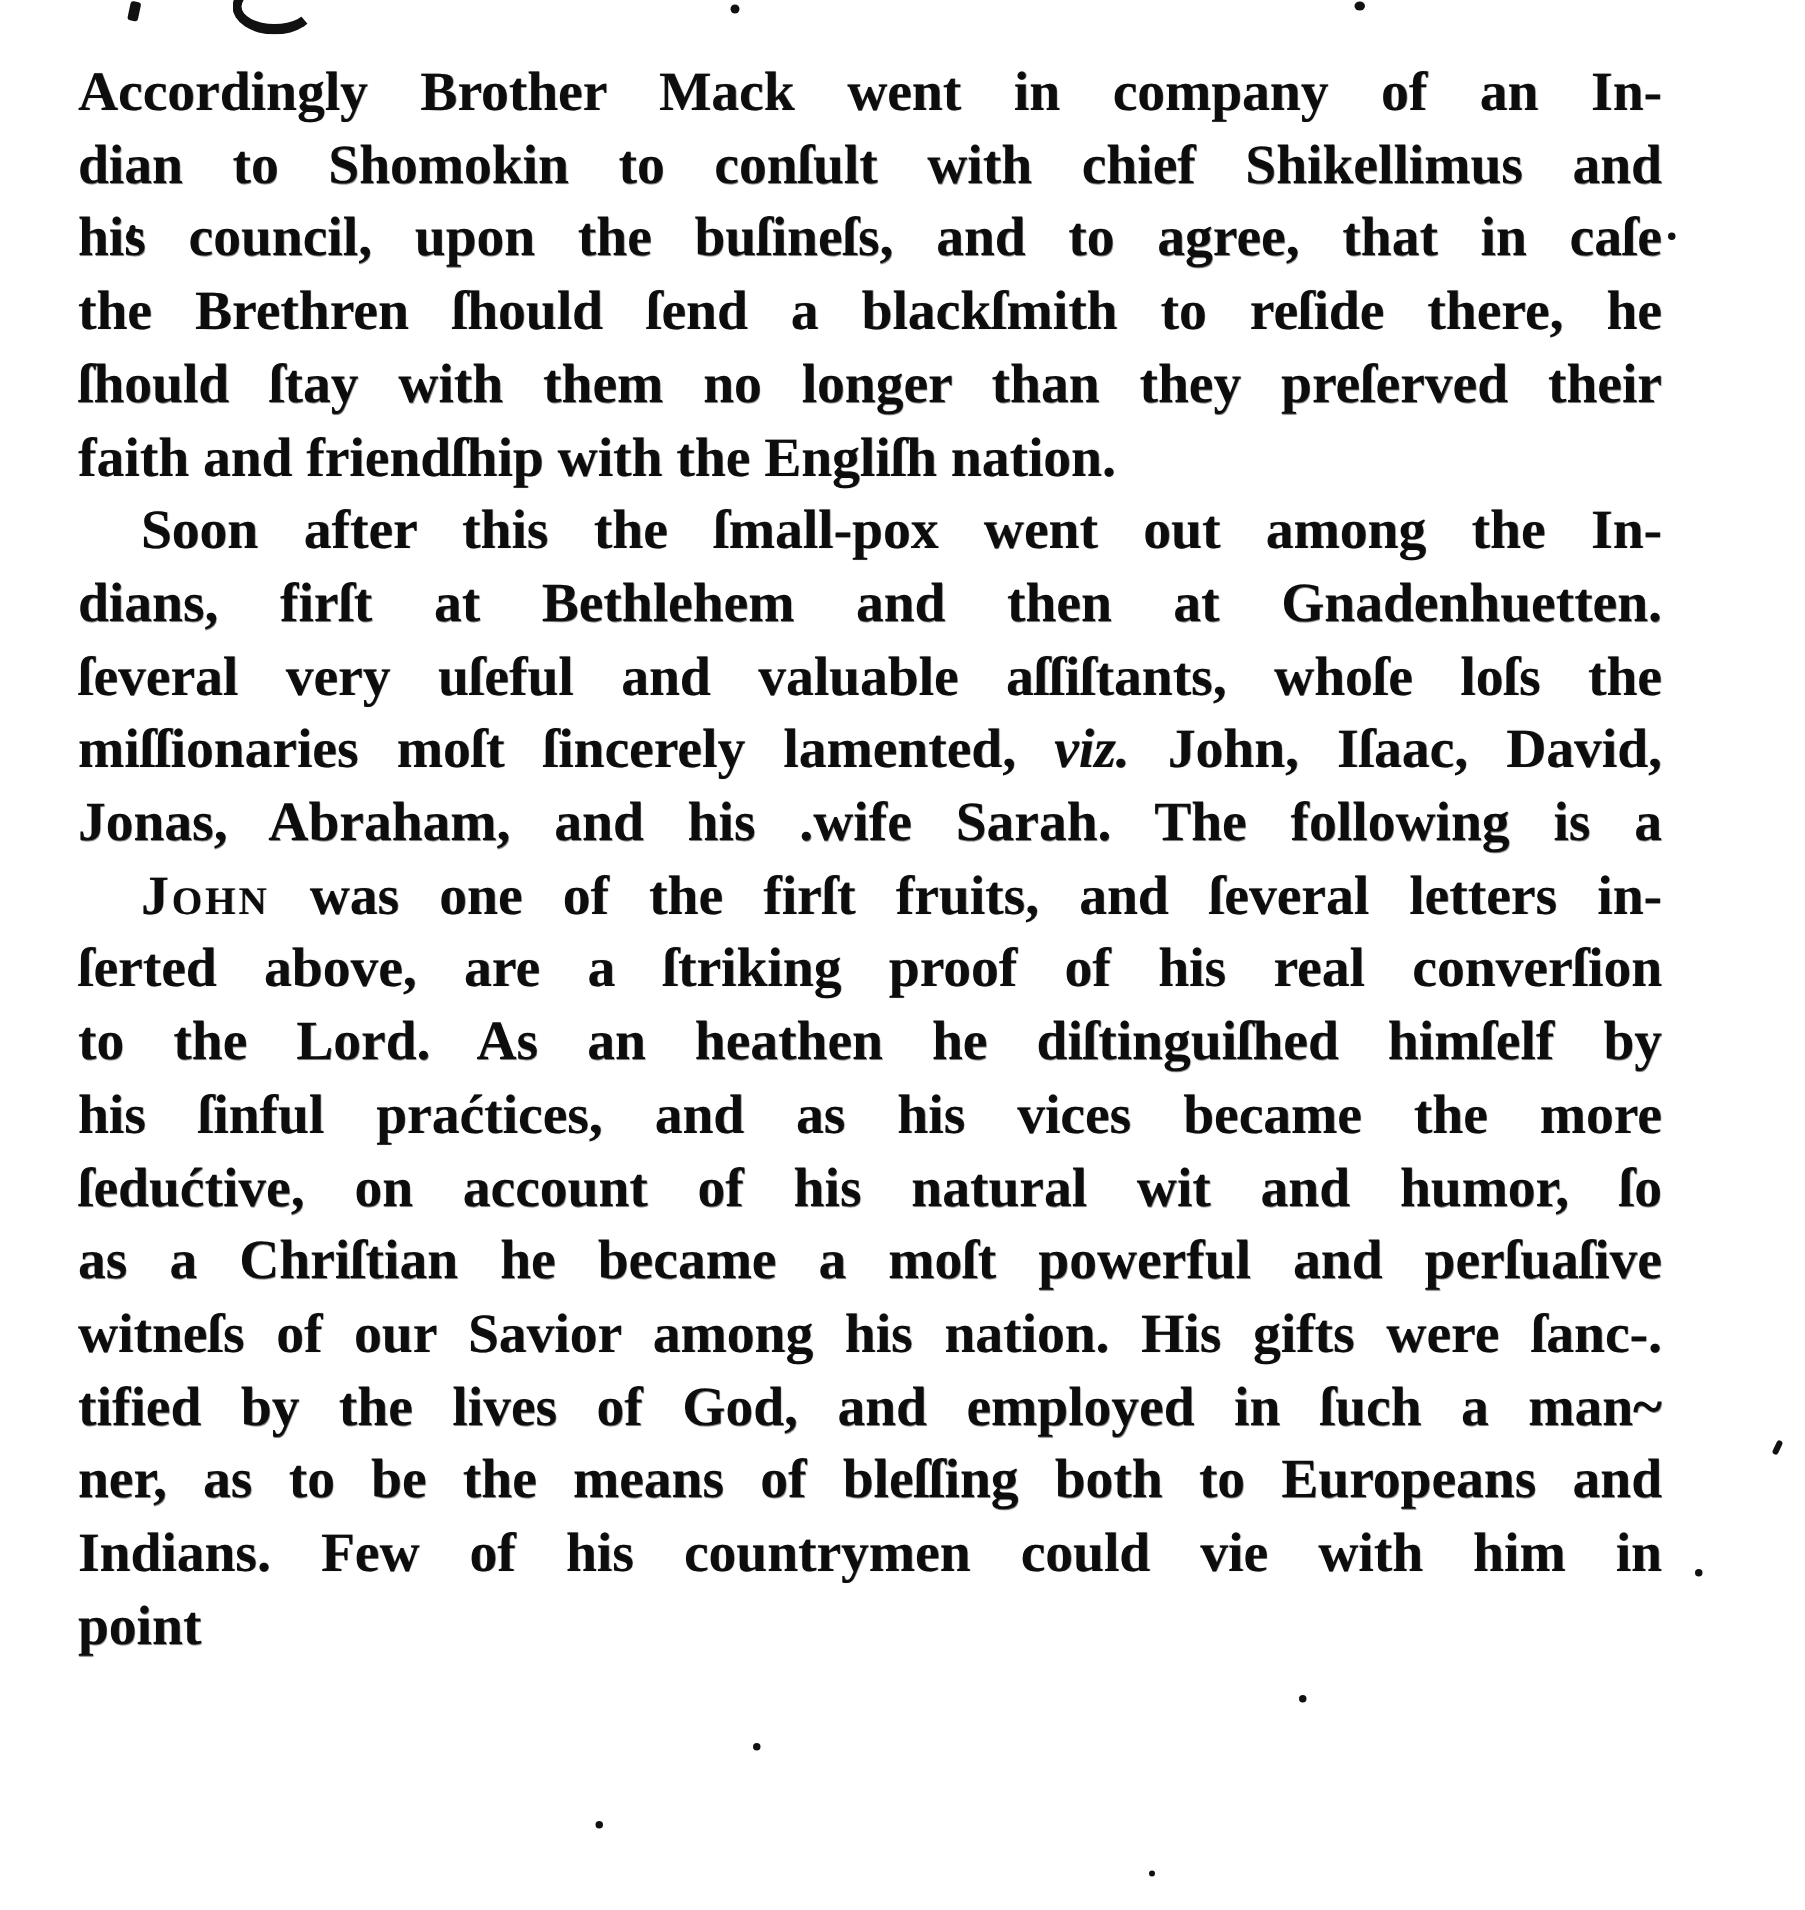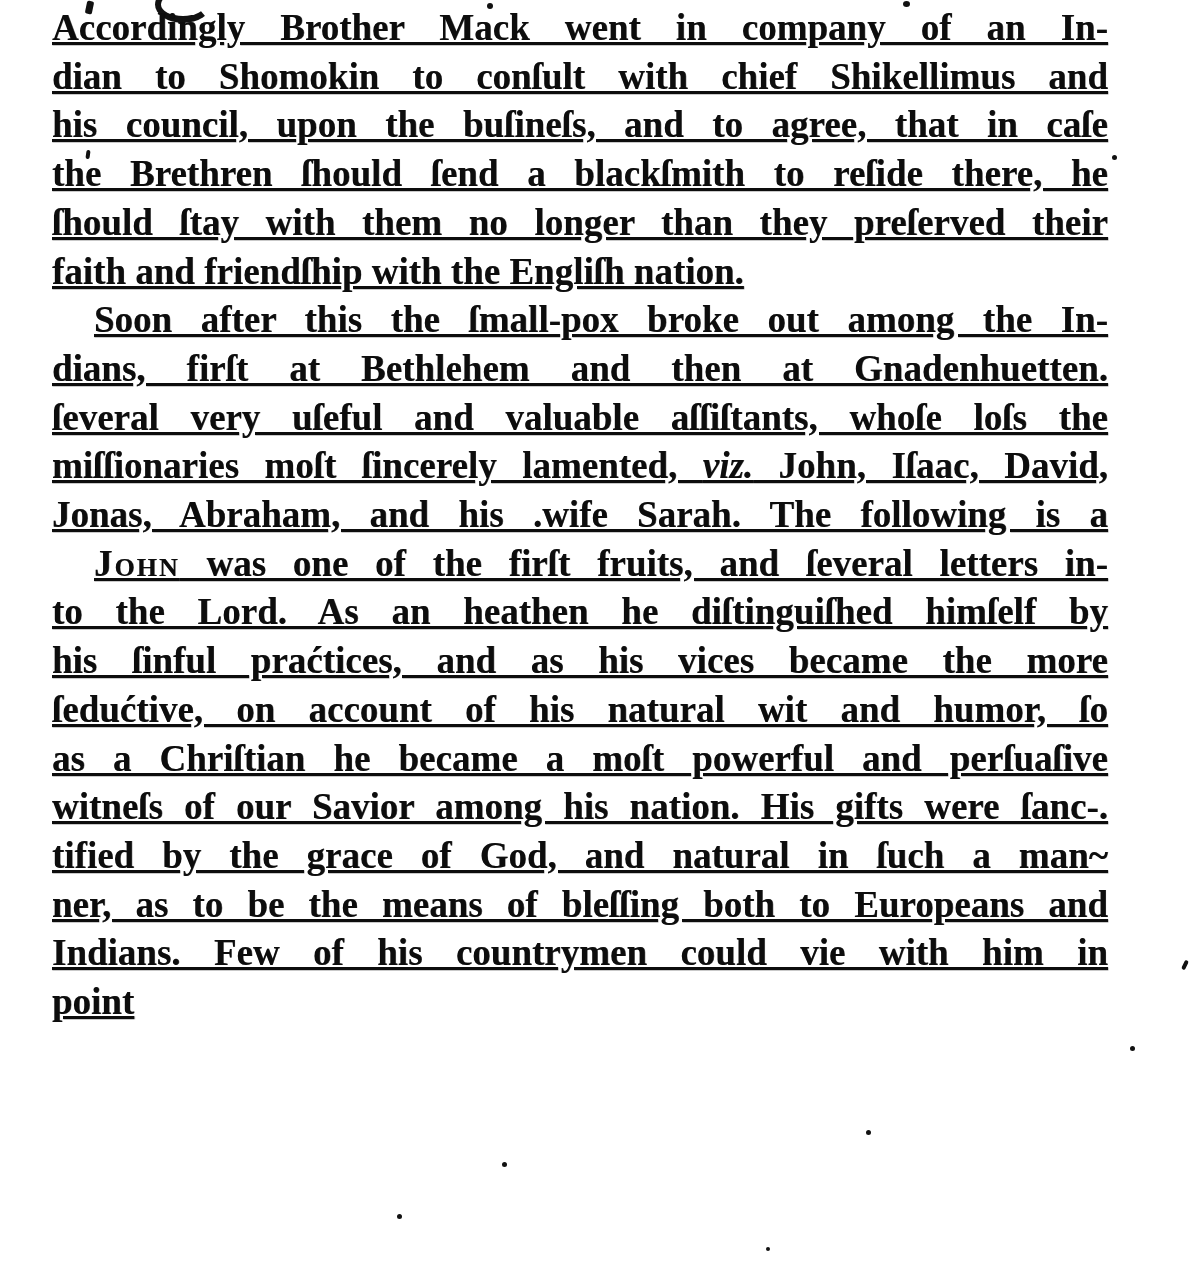--- a/index.html
+++ b/index.html
@@ -12,23 +12,22 @@
     width: 1203px;
     height: 1273px;
     background: #ffffff;
     overflow: hidden;
     font-family: "Liberation Serif", "DejaVu Serif", serif;
     color: #0d0d0d;
   }
   .text-column {
     position: absolute;
     left: 52px;
-    top: 4px;
+    top: 38px;
     width: 1056px;
-    text-decoration: underline;
   }
   .line {
     font-size: 37px;
     font-weight: bold;
     line-height: 48.7px;
     text-align: justify;
     text-align-last: justify;
     text-shadow: 0.4px 0.4px 0.5px rgba(10,10,10,0.55);
     white-space: normal;
   }
@@ -88,37 +87,38 @@
 
   <div class="text-column">
 
     <div class="line">Accordingly Brother Mack went in company of an In-</div>
     <div class="line">dian to Shomokin to conſult with chief Shikellimus and</div>
     <div class="line">his council, upon the buſineſs, and to agree, that in caſe</div>
     <div class="line">the Brethren ſhould ſend a blackſmith to reſide there, he</div>
     <div class="line">ſhould ſtay with them no longer than they preſerved their</div>
     <div class="line noj">faith and friendſhip with the Engliſh nation.</div>
 
-    <div class="line indent">Soon after this the ſmall-pox broke out among the In-</div>
+    <div class="line indent">Soon after this the ſmall-pox went out among the In-</div>
     <div class="line">dians, firſt at Bethlehem and then at Gnadenhuetten.</div>
     <div class="line">ſeveral very uſeful and valuable aſſiſtants, whoſe loſs the</div>
     <div class="line">
       <span>miſſionaries moſt ſincerely lamented, </span><span class="italic">viz.</span><span> John, Iſaac, David,</span>
     </div>
     <div class="line">Jonas, Abraham, and his .wife Sarah.  The following is a</div>
 
     <div class="line indent">
       <span class="smallcaps">John</span><span> was one of the firſt fruits, and ſeveral letters in-</span>
     </div>
+    <div class="line">ſerted above, are a ſtriking proof of his real converſion</div>
     <div class="line">to the Lord.  As an heathen he diſtinguiſhed himſelf by</div>
     <div class="line">his ſinful praćtices, and as his vices became the more</div>
     <div class="line">ſedućtive, on account of his natural wit and humor, ſo</div>
     <div class="line">as a Chriſtian he became a moſt powerful and perſuaſive</div>
     <div class="line">witneſs of our Savior among his nation.  His gifts were ſanc-.</div>
-    <div class="line">tified by the grace of God, and natural in ſuch a man~</div>
+    <div class="line">tified by the lives of God, and employed in ſuch a man~</div>
     <div class="line">ner, as to be the means of bleſſing both to Europeans and</div>
     <div class="line">Indians.  Few of his countrymen could vie with him in</div>
 
     <div class="catchword-row">
       <span>point</span>
     </div>
 
   </div>
 
   <span class="speck" style="left:1112px; top:155px; width:5px; height:5px;"></span>

